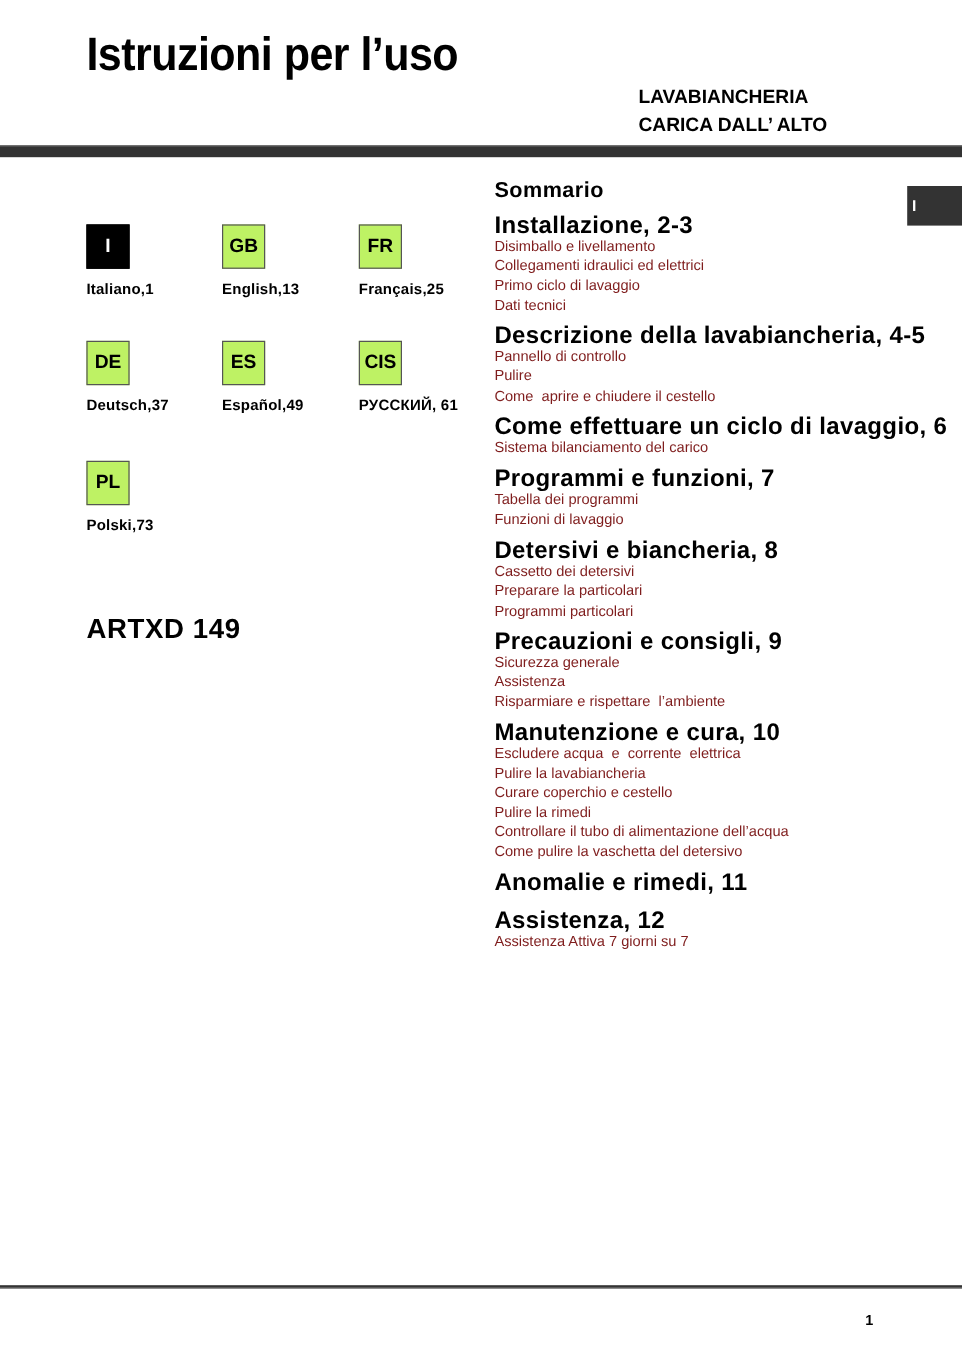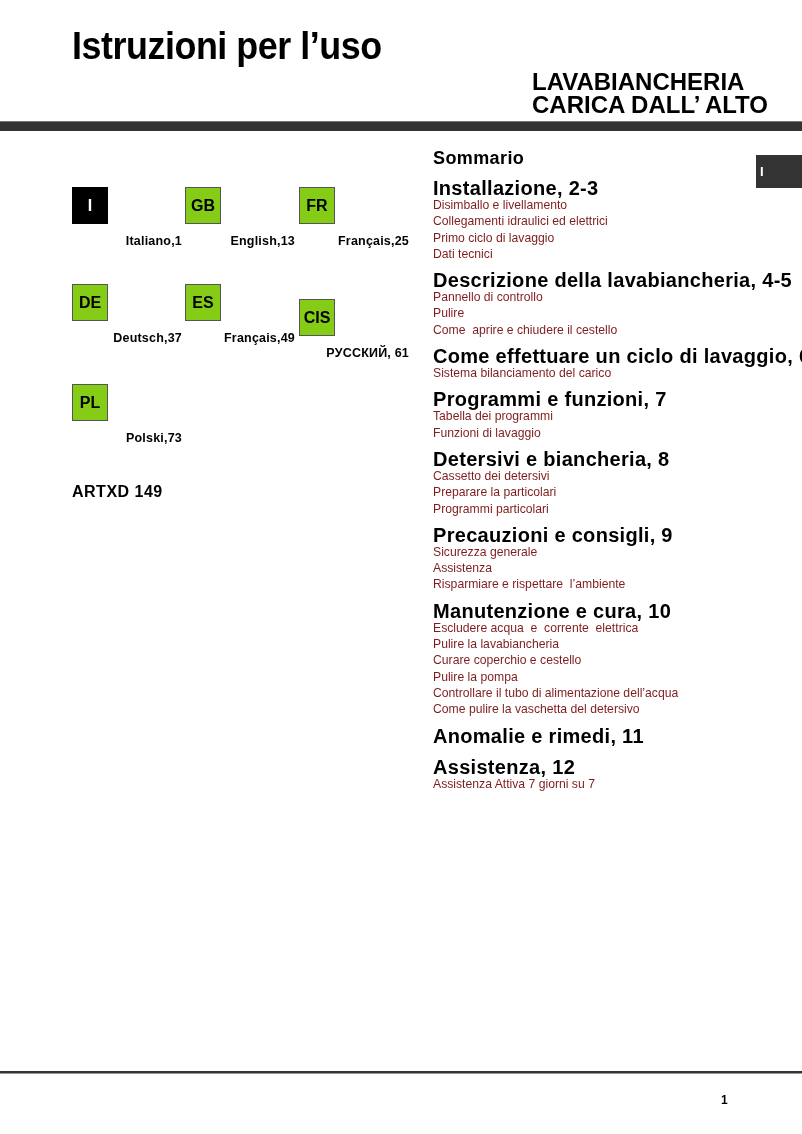--- a/index.html
+++ b/index.html
@@ -1,27 +1,27 @@
 <!DOCTYPE html>
 <html><head>
 <meta charset="utf-8">
 <style>
   html, body { margin: 0; padding: 0; background: #ffffff; }
   body { width: 802px; height: 1134px; position: relative; overflow: hidden; font-family: "Liberation Sans", sans-serif; color: #000; }
   .title { position: absolute; left: 72px; top: 24px; font-size: 39px; font-weight: bold; letter-spacing: -0.5px; transform: scaleX(0.92); transform-origin: left top; margin: 0; }
-  .subtitle { position: absolute; left: 532px; top: 70px; font-size: 24px; font-weight: bold; line-height: 23px; }
+  .subtitle { position: absolute; left: 532px; top: 70px; font-size: 16px; font-weight: bold; line-height: 23px; }
   .subtitle div { white-space: nowrap; }
   .top-rule { position: absolute; left: 0; top: 121px; width: 802px; height: 9px; background: #333333; border-top: 1px solid #777; }
   .lang-grid { position: absolute; left: 72px; top: 187px; }
   .lang { position: absolute; width: 110px; }
-  .lang-box { width: 36px; height: 37px; border: 1px solid #555; box-sizing: border-box; display: flex; align-items: center; justify-content: center; font-weight: bold; font-size: 16px; background: #84cc16; color: #000; }
+  .lang-box { width: 36px; height: 37px; border: 1px solid #555; box-sizing: border-box; display: flex; align-items: center; justify-content: center; font-weight: bold; font-size: 16px; background: #bef264; color: #000; }
   .lang-box.active { background: #000; color: #fff; border-color: #000; }
-  .lang-label { margin-top: 10px; font-size: 12.5px; font-weight: bold; white-space: nowrap; letter-spacing: 0.2px; text-align: right; }
-  .model { position: absolute; left: 72px; top: 483px; font-size: 16px; font-weight: bold; letter-spacing: 0.5px; }
-  .toc { position: absolute; left: 412px; top: 148px; width: 340px; margin-left: 21px; }
+  .lang-label { margin-top: 10px; font-size: 12.5px; font-weight: bold; white-space: nowrap; letter-spacing: 0.2px; }
+  .model { position: absolute; left: 72px; top: 511px; font-size: 23px; font-weight: bold; letter-spacing: 0.5px; }
+  .toc { position: absolute; left: 412px; top: 148px; width: 340px; }
   .toc-heading { font-size: 18px; font-weight: bold; letter-spacing: 0.4px; margin: 0 0 11px 0; }
   .toc-section { margin-bottom: 10px; }
   .toc-section-title { font-size: 20px; font-weight: bold; letter-spacing: 0.3px; line-height: 17px; white-space: nowrap; }
   .toc-item { font-size: 12.2px; line-height: 16.3px; color: #7f1d1d; white-space: pre; }
   .side-tab { position: absolute; left: 756px; top: 155px; width: 46px; height: 33px; background: #333333; }
   .side-tab span { position: absolute; left: 4px; top: 9px; color: #fff; font-weight: bold; font-size: 13px; }
   .bottom-rule { position: absolute; left: 0; top: 1071px; width: 802px; height: 2px; background: #333; border-bottom: 1px solid #999; }
   .page-number { position: absolute; left: 721px; top: 1093px; font-size: 12px; font-weight: bold; }
 </style>
 </head>
@@ -46,23 +46,23 @@
   <div class="lang" style="left:227px;top:0">
     <div class="lang-box">FR</div>
     <div class="lang-label">Français,25</div>
   </div>
   <div class="lang" style="left:0;top:97px">
     <div class="lang-box">DE</div>
     <div class="lang-label">Deutsch,37</div>
   </div>
   <div class="lang" style="left:113px;top:97px">
     <div class="lang-box">ES</div>
-    <div class="lang-label">Français,49</div>
+    <div class="lang-label">Español,49</div>
   </div>
-  <div class="lang" style="left:227px;top:112px">
+  <div class="lang" style="left:227px;top:97px">
     <div class="lang-box">CIS</div>
     <div class="lang-label">РУССКИЙ, 61</div>
   </div>
   <div class="lang" style="left:0;top:197px">
     <div class="lang-box">PL</div>
     <div class="lang-label">Polski,73</div>
   </div>
 </div>
 
 <div class="model">ARTXD 149</div>
@@ -112,21 +112,21 @@
     <div class="toc-item">Sicurezza generale</div>
     <div class="toc-item">Assistenza</div>
     <div class="toc-item">Risparmiare e rispettare  l’ambiente</div>
   </div>
 
   <div class="toc-section">
     <div class="toc-section-title">Manutenzione e cura, 10</div>
     <div class="toc-item">Escludere acqua  e  corrente  elettrica</div>
     <div class="toc-item">Pulire la lavabiancheria</div>
     <div class="toc-item">Curare coperchio e cestello</div>
-    <div class="toc-item">Pulire la pompa</div>
+    <div class="toc-item">Pulire la rimedi</div>
     <div class="toc-item">Controllare il tubo di alimentazione dell’acqua</div>
     <div class="toc-item">Come pulire la vaschetta del detersivo</div>
   </div>
 
   <div class="toc-section" style="margin-bottom:14px">
     <div class="toc-section-title">Anomalie e rimedi, 11</div>
   </div>
 
   <div class="toc-section">
     <div class="toc-section-title">Assistenza, 12</div>

